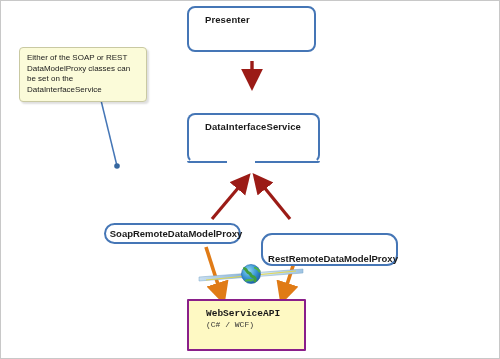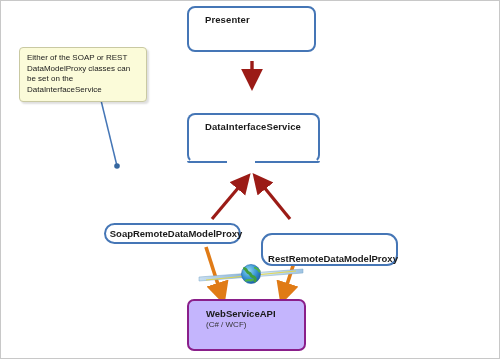--- a/index.html
+++ b/index.html
@@ -61,22 +61,23 @@
   .pill .node-title {
     font-size: 9.5px;
     font-weight: bold;
     color: #1a1a1a;
     white-space: nowrap;
   }
 
   
   .purple-box {
     border: 2px solid #8a1f8a;
-    border-radius: 7px;
-    background: #c4b5fd;
+    border-radius: 1px;
+    background: #fef9c3;
+    font-family: Liberation Mono, monospace;
   }
   .purple-box .node-title {
     font-size: 9.5px;
     font-weight: bold;
     color: #1a1a1a;
     padding: 7px 0 0 10px;
     white-space: nowrap;
   }
   .purple-box .node-sub {
     font-size: 8px;

